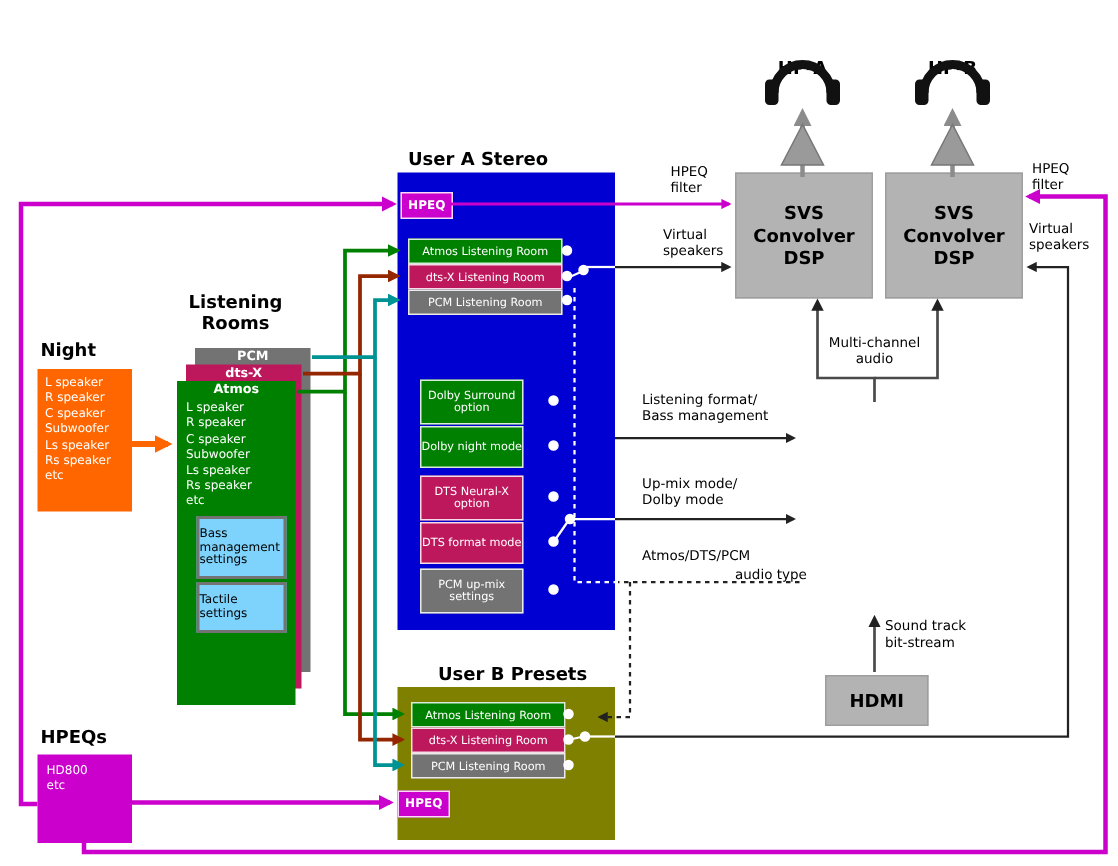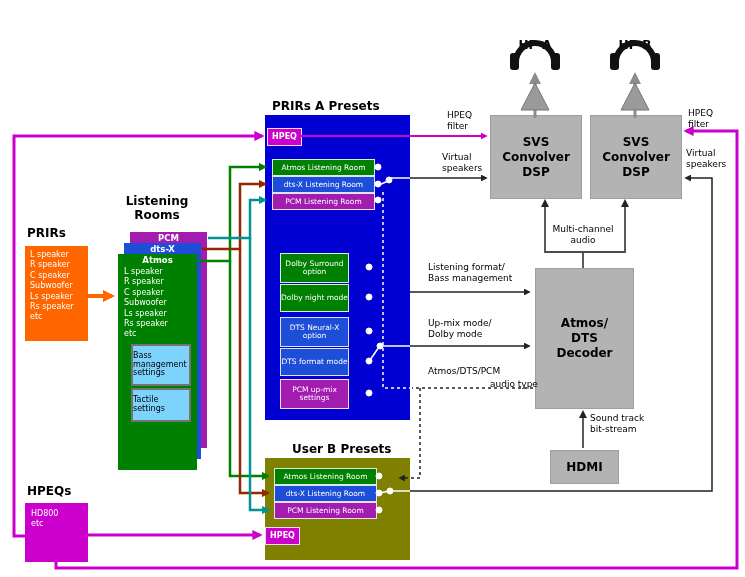--- a/index.html
+++ b/index.html
@@ -8,22 +8,22 @@
   .abs{position:absolute;}
   .title{font-weight:bold;font-size:12px;color:#000;}
   .hp-label{font-weight:bold;font-size:12px;color:#000;text-align:center;width:56px;margin-top:35px;}
   .graybox{background:#b3b3b3;border:1px solid #9e9e9e;display:flex;flex-direction:column;
            align-items:center;justify-content:center;font-weight:bold;font-size:12px;
            color:#000;text-align:center;line-height:1.25;}
   .chip{display:flex;align-items:center;justify-content:center;text-align:center;
         color:#fff;font-size:7.5px;line-height:1.05;border:1px solid rgba(255,255,255,.85);}
   .chip-bold{font-weight:bold;font-size:8px;}
   .green{background:#008000;}
-  .darkred{background:#1d4ed8;}
-  .teal{background:#a21caf;}
+  .darkred{background:#be185d;}
+  .teal{background:#737373;}
   .magenta{background:#cc00cc;}
   .blue{background:#0000d2;}
   .olive{background:#7f7f00;}
   .orange{background:#ff6600;}
   .whitebox{background:#7dd3fc;border:2px solid #737373;color:#000;font-size:8px;
             display:flex;align-items:center;justify-content:center;text-align:left;line-height:1.1;}
   .itemtext{color:#fff;font-size:8px;line-height:10.4px;white-space:nowrap;}
   .tabband{color:#fff;font-weight:bold;font-size:8.5px;text-align:center;}
   .note{font-size:9px;color:#000;line-height:1.25;}
   svg.wires{position:absolute;left:0;top:0;pointer-events:none;z-index:9;}
@@ -40,31 +40,26 @@
     <div>SVS</div>
     <div>Convolver</div>
     <div>DSP</div>
   </div>
   <div class="abs graybox" style="left:590px;top:115px;width:90px;height:82px;">
     <div>SVS</div>
     <div>Convolver</div>
     <div>DSP</div>
   </div>
 
-  <div class="abs graybox" style="left:535px;top:268px;width:97px;height:139px;">
-    <div>Atmos/</div>
-    <div>DTS</div>
-    <div>Decoder</div>
-  </div>
 
   <div class="abs graybox" style="left:550px;top:450px;width:67px;height:32px;">
     <div>HDMI</div>
   </div>
 
-  <div class="abs title" style="left:27px;top:226px;">PRIRs</div>
+  <div class="abs title" style="left:27px;top:226px;">Night</div>
   <div class="abs orange" style="left:25px;top:246px;width:63px;height:95px;padding:4px 0 0 5px;box-sizing:border-box;">
     <div class="itemtext">L speaker</div>
     <div class="itemtext">R speaker</div>
     <div class="itemtext">C speaker</div>
     <div class="itemtext">Subwoofer</div>
     <div class="itemtext">Ls speaker</div>
     <div class="itemtext">Rs speaker</div>
     <div class="itemtext">etc</div>
   </div>
 
@@ -93,21 +88,21 @@
       <div class="itemtext">C speaker</div>
       <div class="itemtext">Subwoofer</div>
       <div class="itemtext">Ls speaker</div>
       <div class="itemtext">Rs speaker</div>
       <div class="itemtext">etc</div>
     </div>
   </div>
   <div class="abs whitebox" style="left:131px;top:344px;width:56px;height:38px;">Bass management settings</div>
   <div class="abs whitebox" style="left:131px;top:388px;width:56px;height:30px;">Tactile settings</div>
 
-  <div class="abs title" style="left:272px;top:99px;">PRIRs A Presets</div>
+  <div class="abs title" style="left:272px;top:99px;">User A Stereo</div>
   <div class="abs blue" style="left:265px;top:115px;width:145px;height:305px;"></div>
   <div class="abs chip chip-bold magenta" style="left:267px;top:128px;width:33px;height:16px;">HPEQ</div>
   <div class="abs chip green" style="left:272px;top:159px;width:101px;height:15px;">Atmos Listening Room</div>
   <div class="abs chip darkred" style="left:272px;top:176px;width:101px;height:15px;">dts-X Listening Room</div>
   <div class="abs chip teal" style="left:272px;top:193px;width:101px;height:15px;">PCM Listening Room</div>
   <div class="abs chip green" style="left:280px;top:253px;width:67px;height:28px;">Dolby Surround option</div>
   <div class="abs chip green" style="left:280px;top:284px;width:67px;height:26px;">Dolby night mode</div>
   <div class="abs chip darkred" style="left:280px;top:317px;width:67px;height:28px;">DTS Neural-X option</div>
   <div class="abs chip darkred" style="left:280px;top:348px;width:67px;height:26px;">DTS format mode</div>
   <div class="abs chip teal" style="left:280px;top:379px;width:67px;height:28px;">PCM up-mix settings</div>

